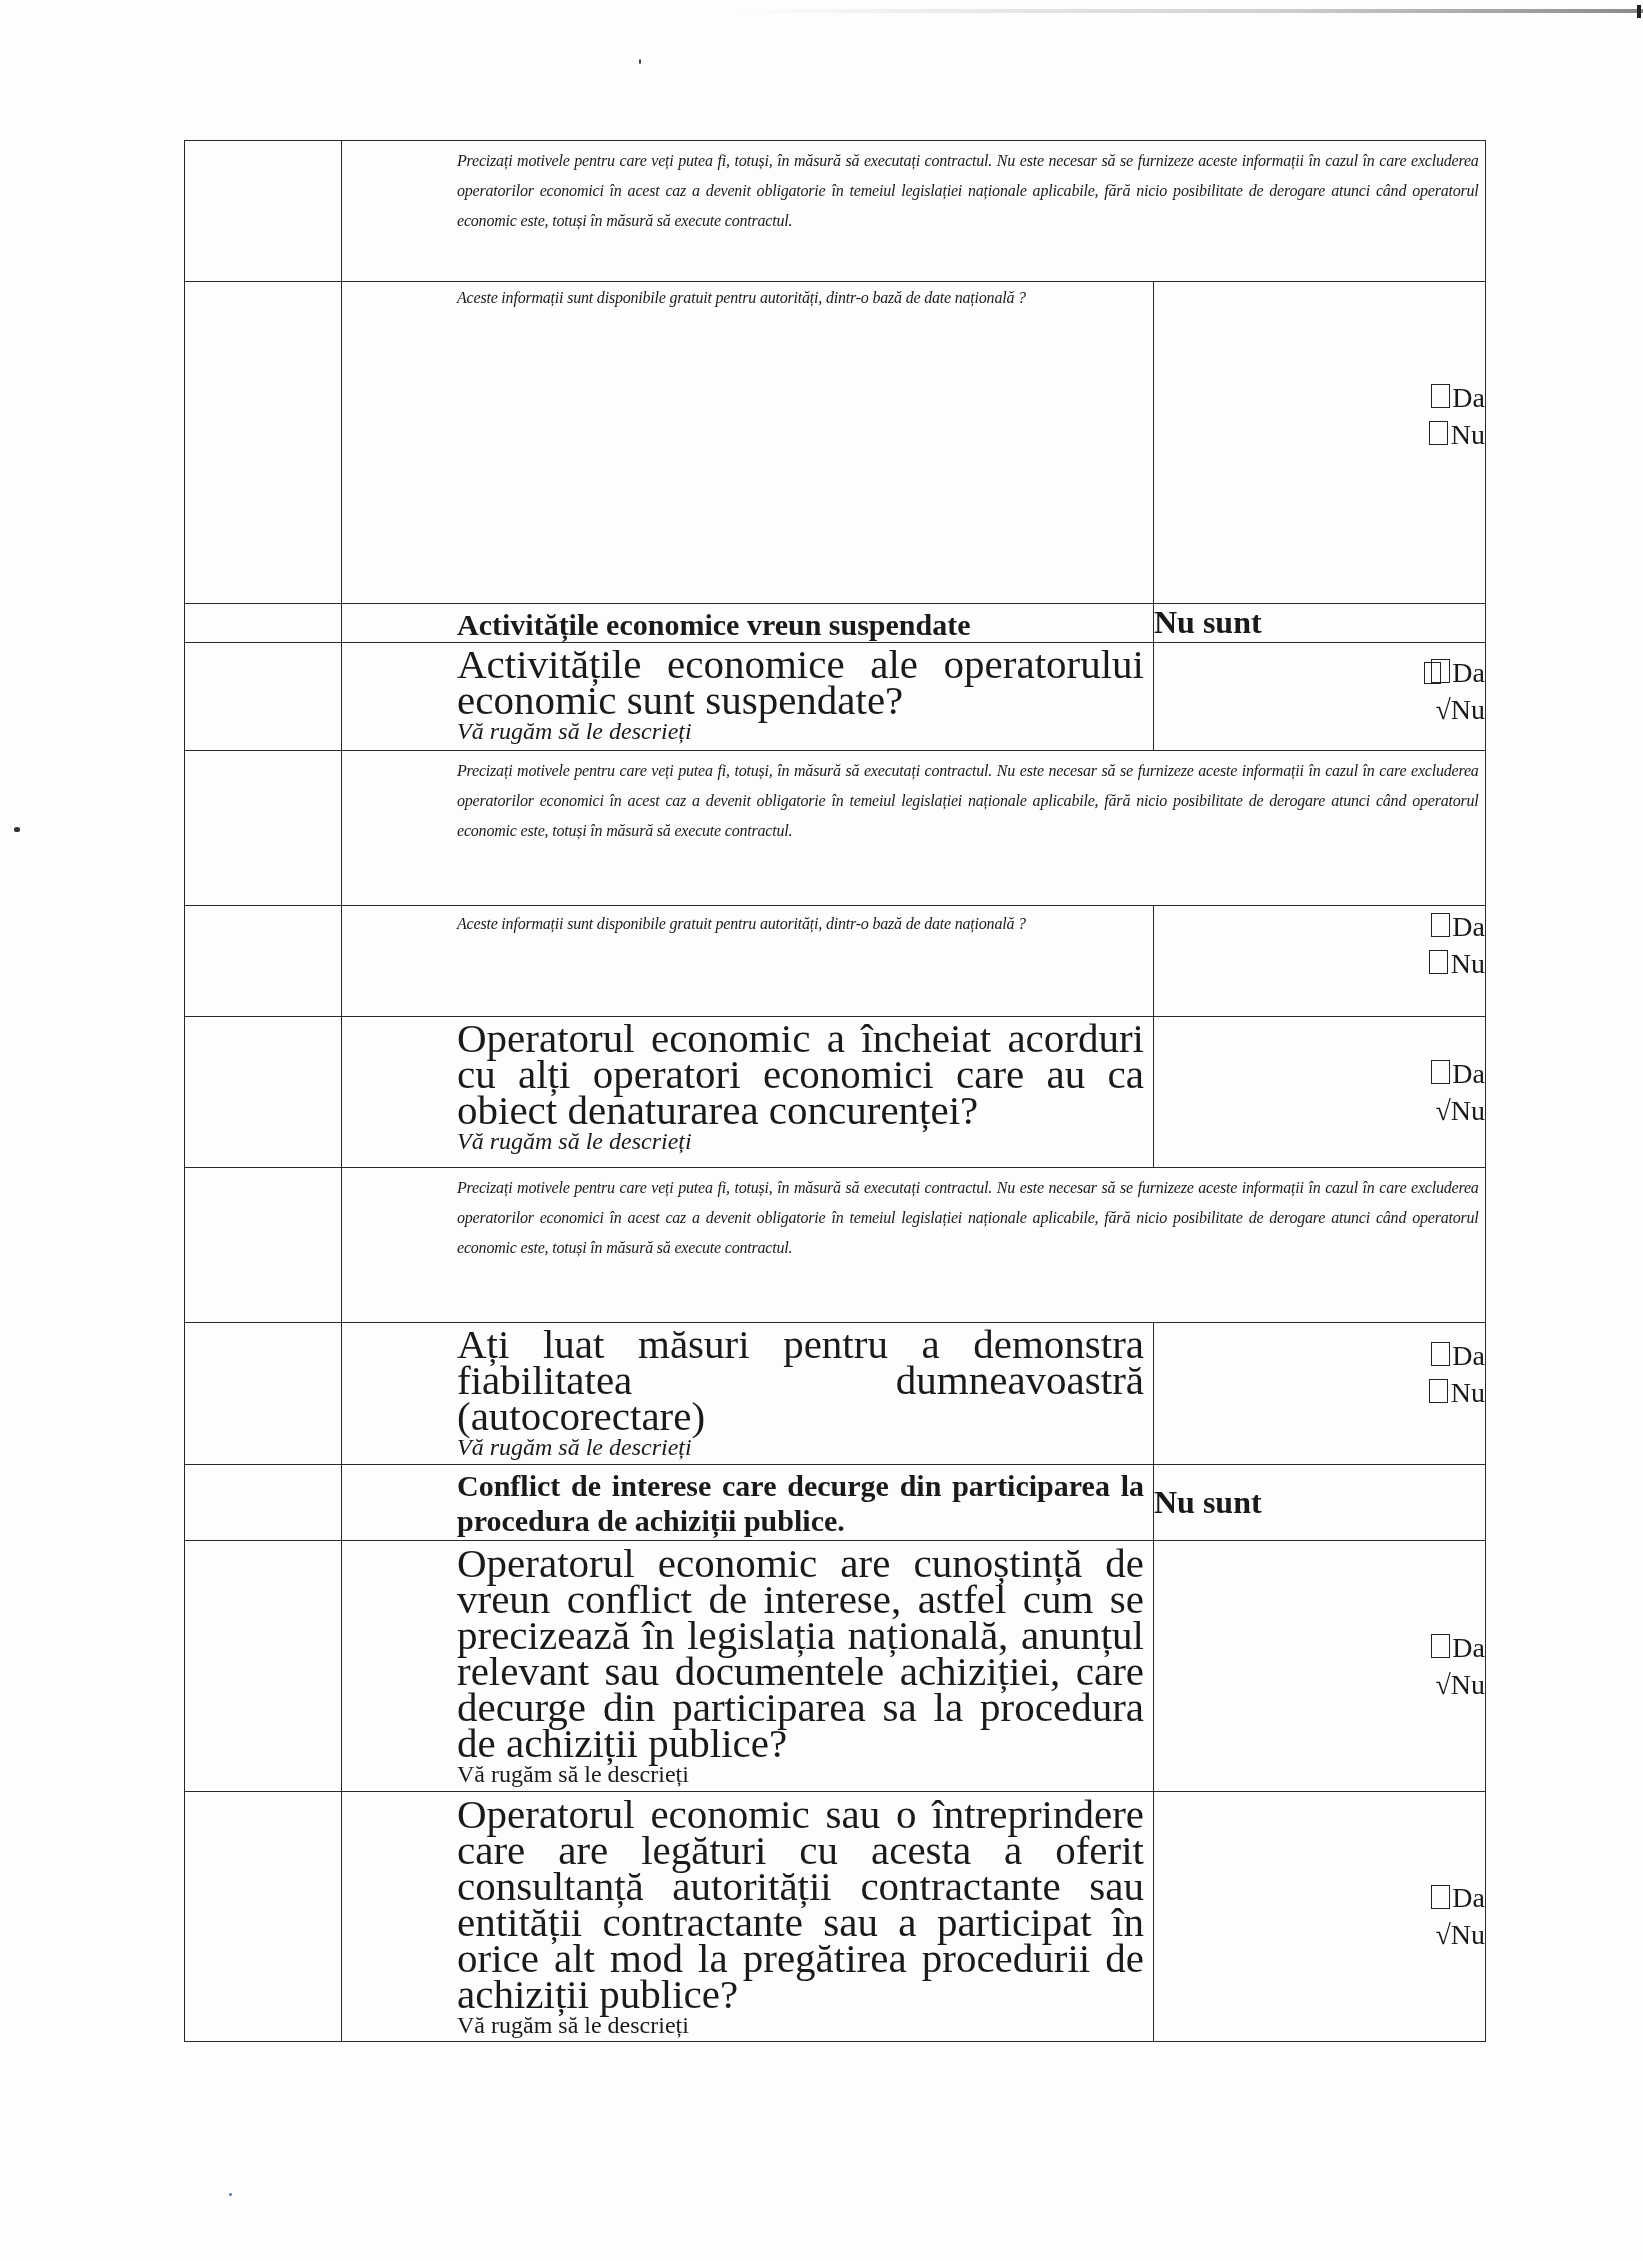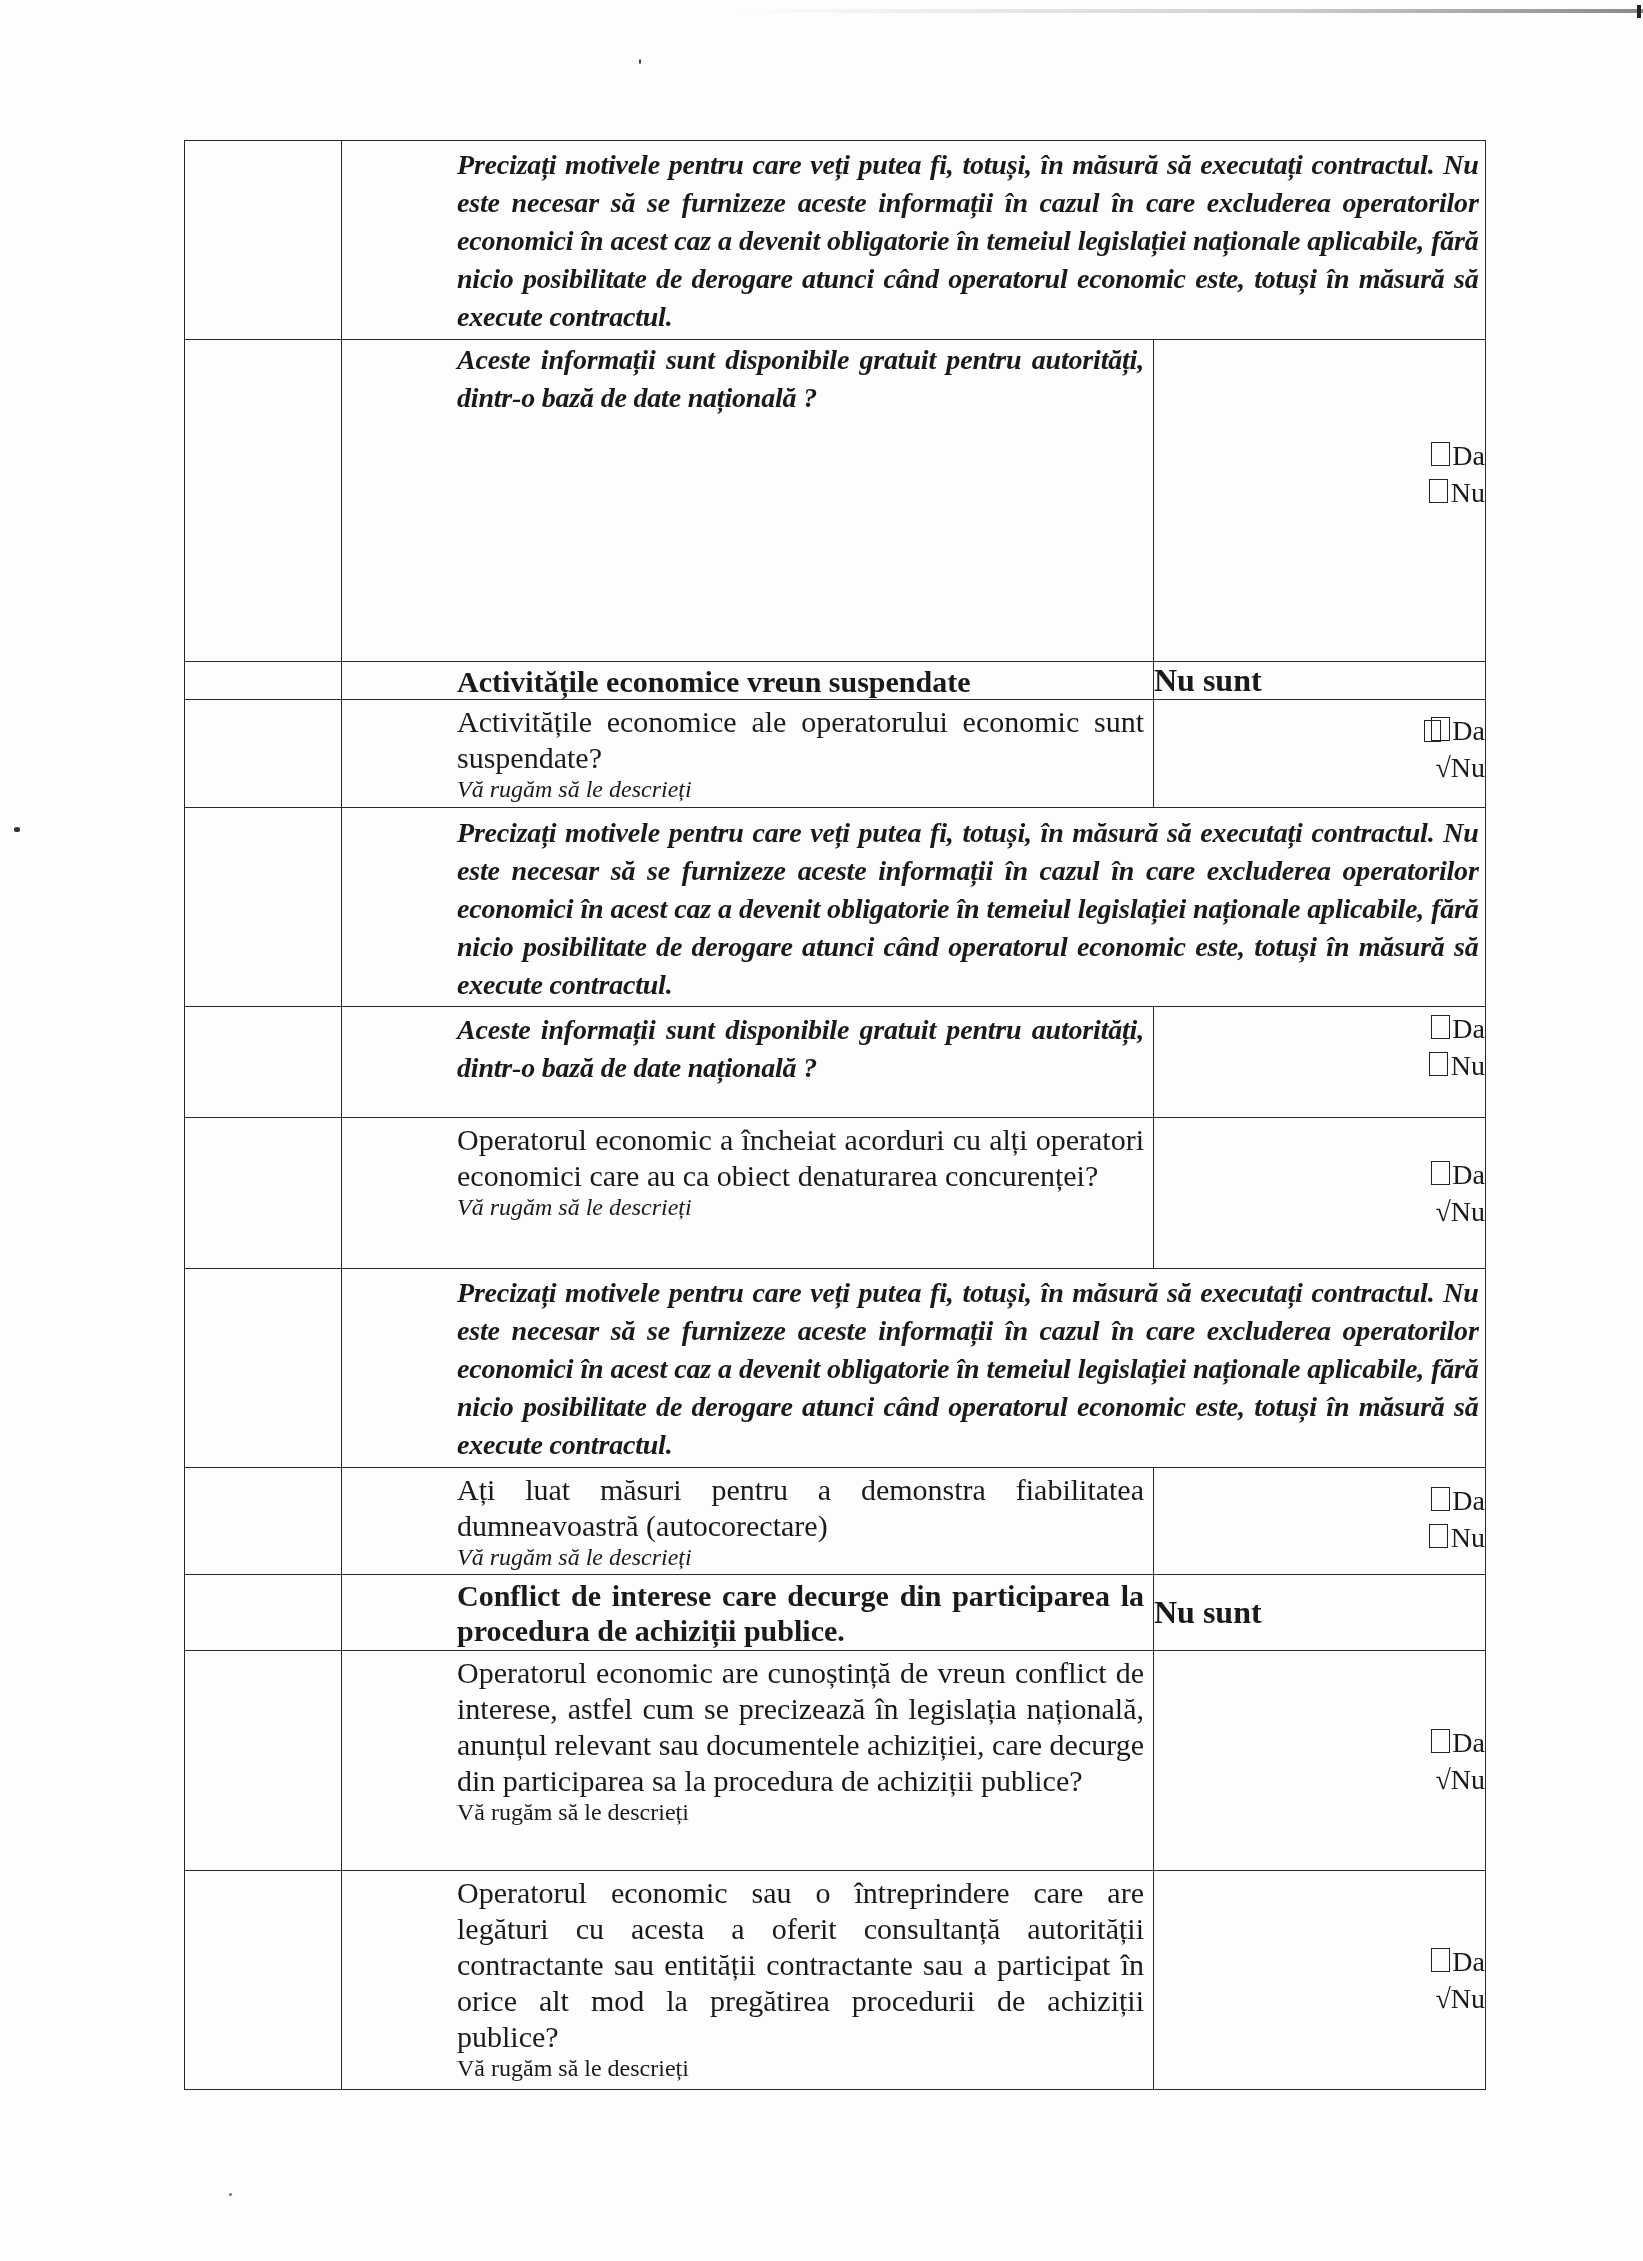--- a/index.html
+++ b/index.html
@@ -14,22 +14,22 @@
   table.form {
     position:absolute; left:184px; top:140px; width:1301px;
     border-collapse:collapse; table-layout:fixed;
   }
   table.form td { border:1.9px solid #2a2a2a; vertical-align:top; padding:0; }
   col.c-num { width:157px; }
   col.c-text { width:812px; }
   col.c-ans { width:332px; }
   .txt { padding:3.9px 9px 2.6px 115px; }
   .txt-wide { padding:5.2px 6.4px 2.6px 115px; }
-  .italic-sm { font-style:italic; font-size:28px; line-height:38px; text-align:justify; letter-spacing:-0.2px;font-weight:bold; }
-  .q { font-size:30px; line-height:36px; text-align:justify; }
+  .italic-sm { font-style:italic; font-size:16px; line-height:30px; text-align:justify; letter-spacing:-0.2px; }
+  .q { font-size:41px; line-height:36px; text-align:justify; }
   .heading { font-weight:bold; font-size:30px; line-height:35px; text-align:justify; }
   .desc-i { font-style:italic; font-size:24px; line-height:27px; }
   .desc-n { font-size:24px; line-height:27px; }
   .ans { text-align:center; font-size:28px; line-height:37px; }
   .ans-bold { text-align:left; font-weight:bold; font-size:32px; }
   .opt { display:block; text-align:right; padding-left:113px; }
   .box { display:inline-block; width:17px; height:22px; border:1.3px solid #222; margin-right:2.6px; vertical-align:-1.3px; }
   .check { display:inline-block; width:19.3px; font-size:28px; }
   .stray-box { position:absolute; width:15.5px; height:20.6px; border:1.3px solid #222; }
 </style>

